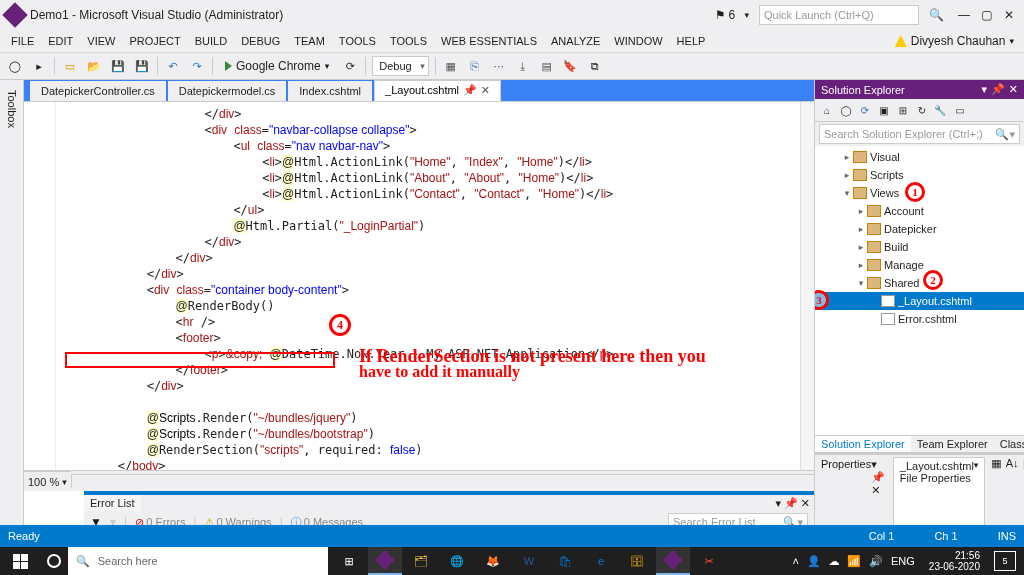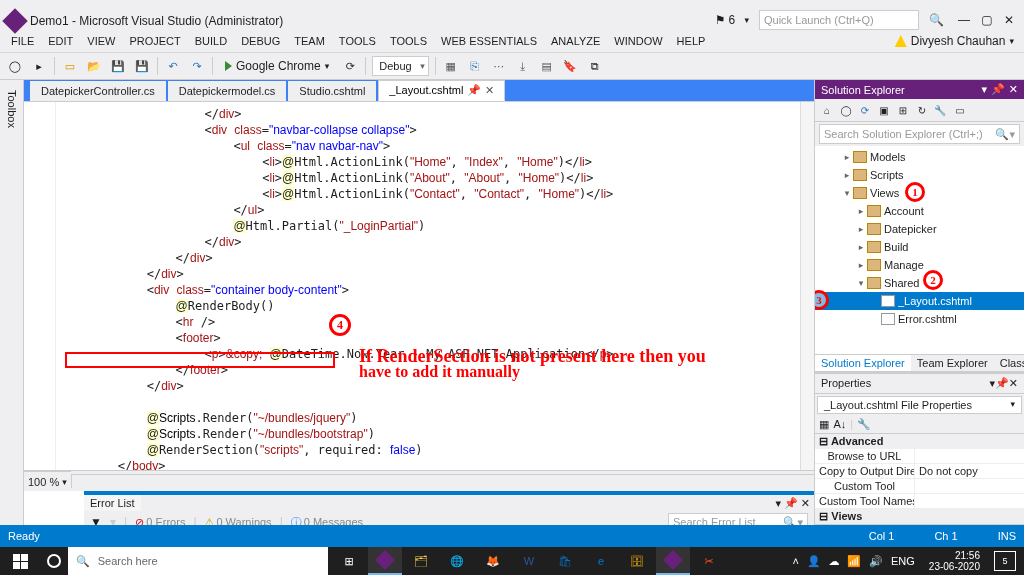--- a/index.html
+++ b/index.html
@@ -1,19 +1,19 @@
 <!DOCTYPE html>
 <html><head>
 <meta charset="utf-8">
 <style>
 * { box-sizing: border-box; margin: 0; padding: 0; font-family: "Segoe UI", Tahoma, sans-serif; }
 body { font-size: 12px; background: #eee; color: #1e1e1e; width: 1024px; height: 575px; overflow: hidden; position: relative; }
 
 
-.titlebar { height: 30px; background: #efeff2; display: flex; align-items: flex-end; padding: 0 6px; justify-content: space-between; }
+.titlebar { height: 30px; background: #efeff2; display: flex; align-items: center; padding: 0 6px; justify-content: space-between; }
 .titlebar-left { display: flex; align-items: center; gap: 6px; }
 .vs-logo { width: 18px; height: 18px; background: #68217a; transform: rotate(45deg); }
 .titlebar-right { display: flex; align-items: center; gap: 10px; }
 .quick-launch { width: 160px; height: 20px; border: 1px solid #ccc; background: #fff; font-size: 11px; padding: 0 4px; color: #999; display: flex; align-items: center; }
 .sys-icons span { margin: 0 4px; cursor: default; }
 .flag-count { display: flex; align-items: center; gap: 3px; }
 
 
 .menubar { height: 22px; background: #efeff2; display: flex; align-items: center; padding: 0 4px; }
 .menubar .mitem { padding: 2px 7px; font-size: 11px; }
@@ -77,21 +77,21 @@
 .tnode .ticon { width: 14px; height: 12px; margin-right: 3px; }
 .folder-ic { background: #dcb67a; border: 1px solid #b8860b; }
 .file-ic { background: #fff; border: 1px solid #999; position: relative; }
 .tnode.selected { background: #007acc; color: #fff; }
 .tnode .lbl { flex: 1; overflow: hidden; } .pad2 { padding-left: 26px; } .pad3 { padding-left: 40px; } .pad4 { padding-left: 54px; }
 
 .se-bottom-tabs { display: flex; border-top: 1px solid #ccc; font-size: 11px; background: #efeff2; }
 .se-bt { padding: 2px 6px; white-space: nowrap; }
 .se-bt.active { background: #fff; color: #007acc; }
 
-.props-panel { border-top: 3px solid #ccc; display: flex; flex-direction: column; font-size: 11px; }
+.props-panel { border-top: 3px solid #ccc; display: flex; flex-direction: row; font-size: 11px; }
 .props-head { background: #efeff2; padding: 3px 6px; display: flex; justify-content: space-between; border-bottom: 1px solid #ccc; }
 .props-combo { padding: 2px 6px; background: #fff; border: 1px solid #ccc; margin: 2px; font-size: 11px; display: flex; justify-content: space-between; }
 .props-tbar { display: flex; gap: 4px; padding: 2px 4px; border-bottom: 1px solid #ccc; }
 .props-grid { background: #fff; }
 .props-cat { background: #efeff2; padding: 1px 4px; font-weight: bold; }
 .props-row { display: flex; border-bottom: 1px solid #eee; }
 .props-row .pk { width: 100px; padding: 1px 4px; border-right: 1px solid #eee; white-space: nowrap; overflow: hidden; text-align: center; }
 .props-row .pv { padding: 1px 4px; flex: 1; white-space: nowrap; overflow: hidden; }
 
 
@@ -195,21 +195,21 @@
 <div class="mainrow">
 
   <div class="left-tool">
     <div class="left-tool-text">Toolbox</div>
   </div>
 
   <div class="center-col">
     <div class="doc-tabs" id="doc-tabs-host">
         <div class="dtab">DatepickerController.cs</div>
         <div class="dtab">Datepickermodel.cs</div>
-        <div class="dtab">Studio.cshtml</div>
+        <div class="dtab">Index.cshtml</div>
         <div class="dtab active">_Layout.cshtml<span class="pin">📌</span><span class="x">✕</span></div>
       </div>
 
     <div class="code-area">
       <div class="code-gutter"></div>
       <div class="code-text" id="code-host">                    &lt;/<span class="c-red">div</span>&gt;
                     &lt;<span class="c-red">div</span> <span class="c-red">class</span>=<span class="c-blue">"navbar-collapse collapse"</span>&gt;
                         &lt;<span class="c-red">ul</span> <span class="c-red">class</span>=<span class="c-blue">"nav navbar-nav"</span>&gt;
                             &lt;<span class="c-red">li</span>&gt;<span class="c-at">@</span>Html.ActionLink(<span class="c-red">"Home"</span>, <span class="c-red">"Index"</span>, <span class="c-red">"Home"</span>)&lt;/<span class="c-red">li</span>&gt;
                             &lt;<span class="c-red">li</span>&gt;<span class="c-at">@</span>Html.ActionLink(<span class="c-red">"About"</span>, <span class="c-red">"About"</span>, <span class="c-red">"Home"</span>)&lt;/<span class="c-red">li</span>&gt;
@@ -309,21 +309,21 @@
       <span>🔍▾</span>
     </div>
     <div class="se-tree" id="se-tree-host">
 
       <div class="red-circle" style="top:36px; left:90px; width:20px; height:20px;">1</div>
       <div class="red-circle" style="top:124px; left:108px; width:20px; height:20px;">2</div>
       <div class="red-circle" style="top:144px; left:-6px; width:20px; height:20px;">3</div>
     <div class="tnode pad2">
           <span class="exp">▸</span>
           <span class="ticon folder-ic"></span>
-          <span class="lbl">Models</span>
+          <span class="lbl">Visual</span>
         </div>
         <div class="tnode pad2">
           <span class="exp">▸</span>
           <span class="ticon folder-ic"></span>
           <span class="lbl">Scripts</span>
         </div>
         <div class="tnode pad2">
           <span class="exp">▾</span>
           <span class="ticon folder-ic"></span>
           <span class="lbl">Views</span>

